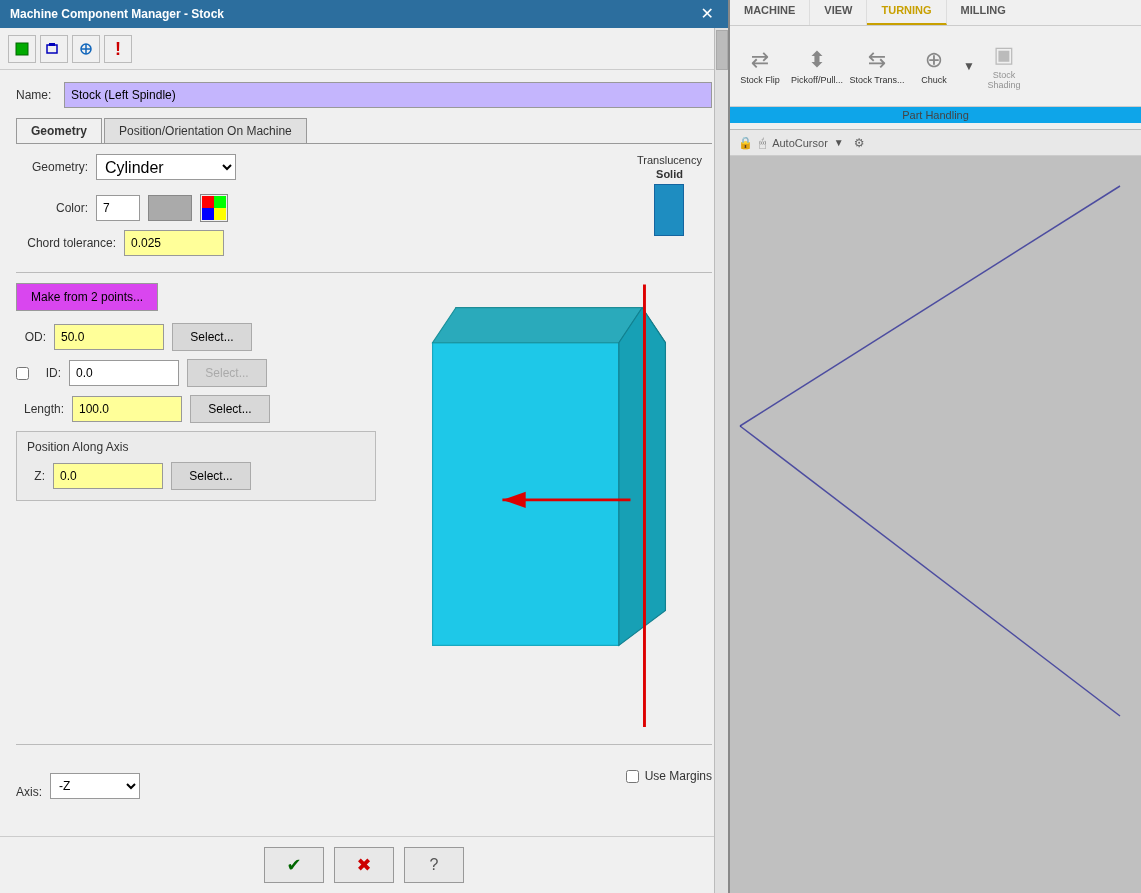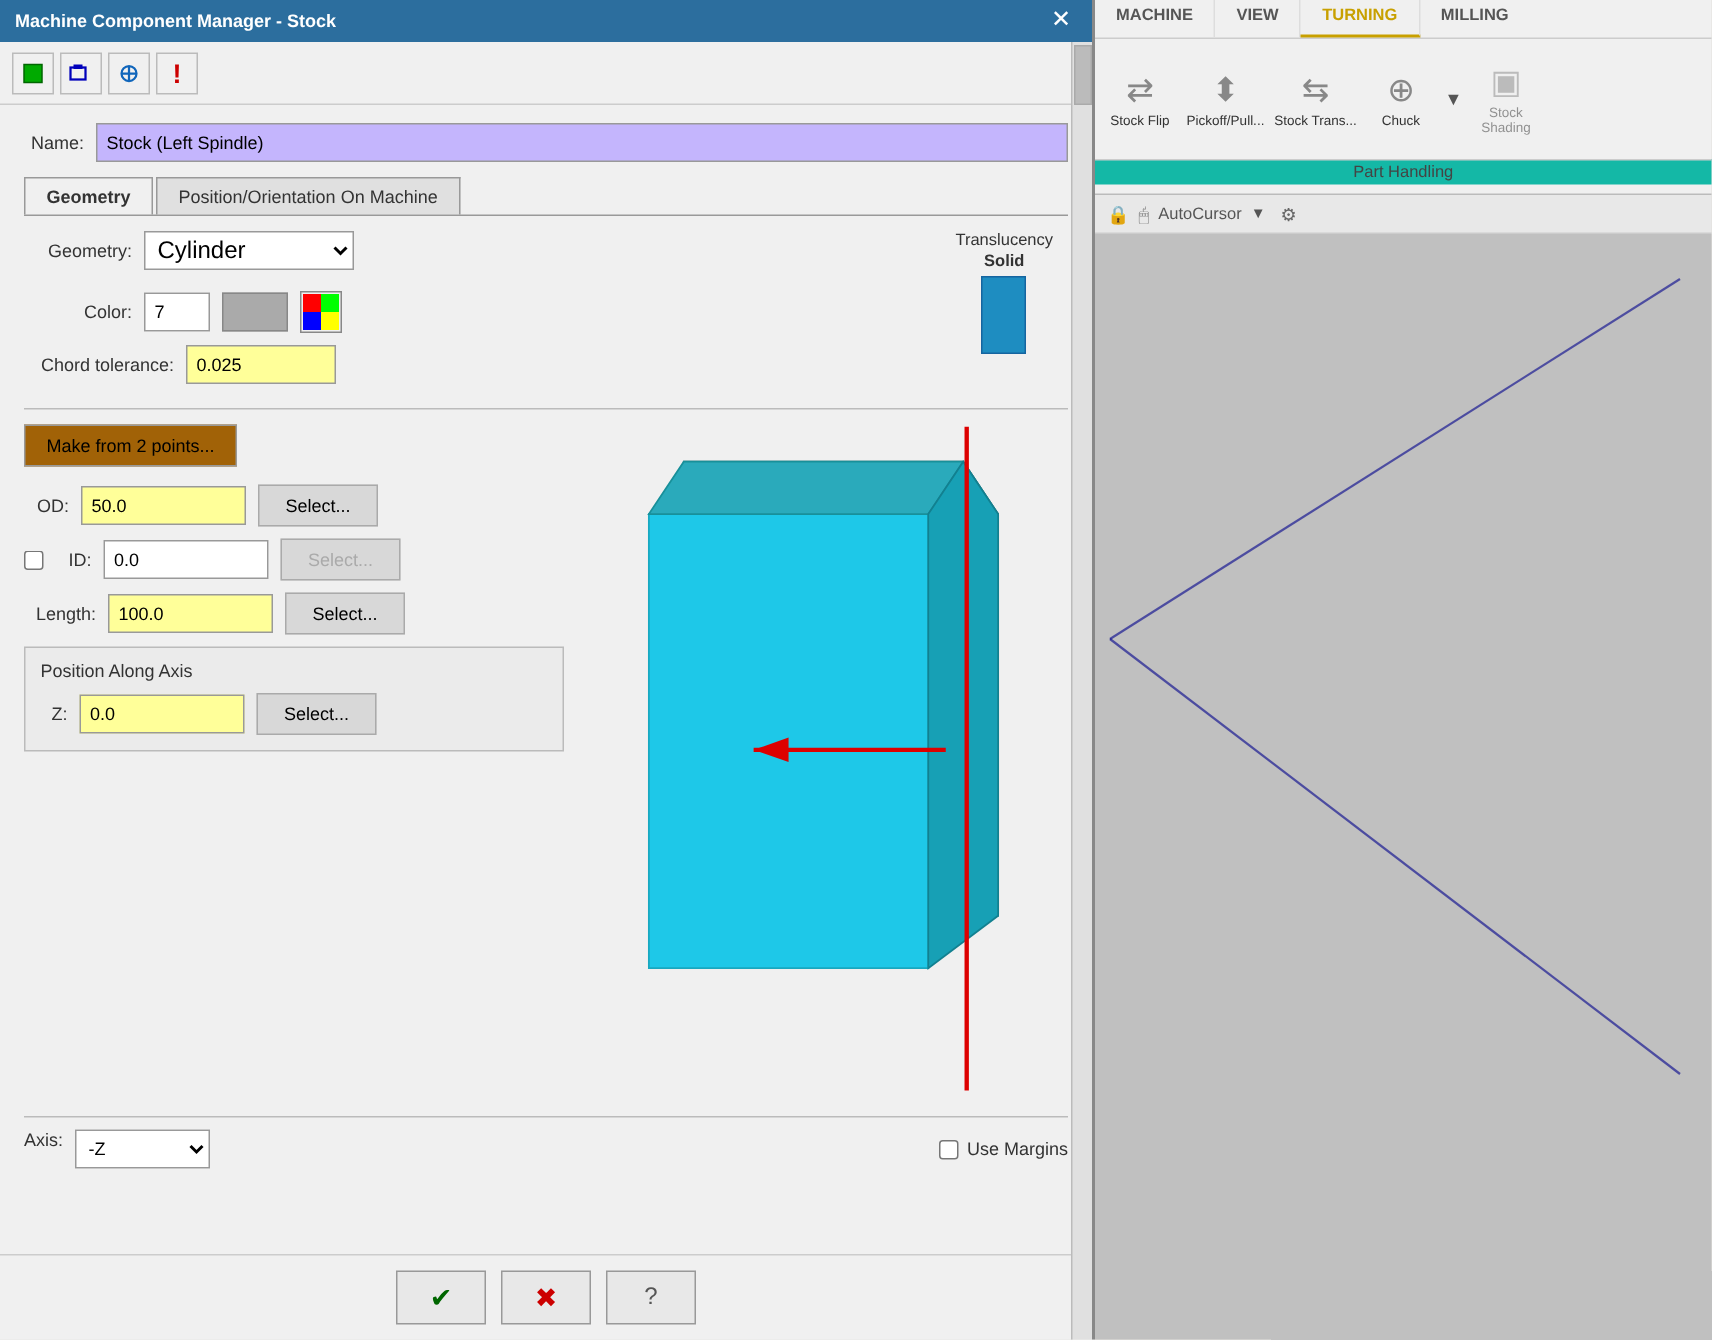--- a/index.html
+++ b/index.html
@@ -38,21 +38,21 @@
       <div style="font-size:9px; text-align:center; color:#333;">Chuck</div>
     </div>
 
     <div style="width:14px; height:68px; display:flex; align-items:center; justify-content:center; cursor:pointer; color:#555;">▼</div>
 
     <div style="width:52px; height:68px; display:flex; flex-direction:column; align-items:center; justify-content:center; cursor:pointer; background:#f0f0f0; border:1px solid transparent; gap:2px; opacity:0.5;">
       <div style="font-size:22px; color:#888;">▣</div>
       <div style="font-size:9px; text-align:center; color:#333;">Stock Shading</div>
     </div>
   </div>
-  <div style="background:#14b8a6; border-top:1px solid #ccc; text-align:center; padding:2px; font-size:11px; color:#444;">Part Handling</div>
+  <div style="background:#0ea5e9; border-top:1px solid #ccc; text-align:center; padding:2px; font-size:11px; color:#444;">Part Handling</div>
 </div>
 
 <div style="position:absolute; top:130px; left:730px; right:0; height:26px; background:#e8e8e8; border-bottom:1px solid #ccc; z-index:10; display:flex; align-items:center; padding:0 8px; gap:6px;">
   <div style="font-size:12px; color:#666;">🔒</div>
   <div style="font-size:12px; color:#666;">🖱</div>
   <div style="font-size:11px; color:#555;">AutoCursor</div>
   <div style="font-size:10px; color:#555;">▼</div>
   <div style="font-size:12px; color:#666; cursor:pointer; margin-left:4px;">⚙</div>
 </div>
 
@@ -89,21 +89,21 @@
           <line x1="8" y1="3" x2="8" y2="13" stroke="#1166bb" stroke-width="1.5"></line>
           <line x1="3" y1="8" x2="13" y2="8" stroke="#1166bb" stroke-width="1.5"></line>
         </svg>
     </div>
     <div style="width:28px; height:28px; display:flex; align-items:center; justify-content:center; background:#f0f0f0; border:1px solid #bbb; cursor:pointer;">
       <span style="font-size:18px; color:#cc0000; font-weight:bold; line-height:1;">!</span>
     </div>
   </div>
 
   <div style="display:flex; align-items:center; padding:12px 16px 6px 16px; gap:8px; flex-shrink:0;">
-    <label style="font-size:12px; color:#333; min-width:40px;text-align:right;">Name:</label>
+    <label style="font-size:12px; color:#333; min-width:40px;">Name:</label>
     <input type="text" style="flex: 1 1 0%; height: 26px; border: 1px solid rgb(153, 153, 153); padding: 2px 6px; font-size: 12px; background: #c4b5fd;" value="Stock (Left Spindle)">
   </div>
 
   <div style="display:flex; padding:0 16px; flex-shrink:0;">
     <div style="padding:5px 14px; font-size:12px; cursor:pointer; border:1px solid #999; border-bottom:none; margin-right:2px; background:#f0f0f0; color:#333; margin-top:4px; font-weight:600;">Geometry</div>
     <div style="padding:5px 14px; font-size:12px; cursor:pointer; border:1px solid #999; border-bottom:none; margin-right:2px; background:#e0e0e0; color:#333; margin-top:4px;">Position/Orientation On Machine</div>
   </div>
   <div style="border-top:1px solid #999; margin:0 16px; flex-shrink:0;"></div>
 
   <div style="flex:1; padding:10px 16px; position:relative; overflow:hidden;">
@@ -144,21 +144,21 @@
       </div>
     </div>
 
     <hr style="border:none; border-top:1px solid #bbb; margin:8px 0 10px 0;">
 
     <div style="display:flex; gap:10px;">
 
       <div style="min-width:360px;">
 
         <div style="margin-bottom:12px;">
-          <button style="padding:4px 14px; height:28px; border:1px solid #999; background:#a16207; font-size:12px; cursor:pointer;">Make from 2 points...</button>
+          <button style="padding:4px 14px; height:28px; border:1px solid #999; background:#d946ef; font-size:12px; cursor:pointer;">Make from 2 points...</button>
         </div>
 
         <div style="display:flex; align-items:center; gap:8px; margin-bottom:8px;">
           <label style="font-size:12px; color:#333; min-width:30px; text-align:right;">OD:</label>
           <input type="text" style="width: 110px; height: 26px; border: 1px solid rgb(153, 153, 153); padding: 2px 6px; font-size: 12px; background: rgb(255, 255, 153);" value="50.0">
           <button style="padding:4px 14px; height:28px; border:1px solid #aaa; background:#d8d8d8; font-size:12px; cursor:pointer; min-width:80px;">Select...</button>
         </div>
 
         <div style="display:flex; align-items:center; gap:8px; margin-bottom:8px;">
           <input type="checkbox" style="margin: 0px;">
@@ -197,21 +197,21 @@
 
           <line x1="222" y1="0" x2="222" y2="380" stroke="#dd0000" stroke-width="2.5"></line>
 
           <line x1="100" y1="185" x2="210" y2="185" stroke="#dd0000" stroke-width="2.5"></line>
           <polygon points="100,185 120,178 120,192" fill="#dd0000"></polygon>
         </svg>
       </div>
     </div>
 
     <div style="display:flex; align-items:center; justify-content:space-between; margin-top:16px; padding-top:8px; border-top:1px solid #bbb;">
-      <div style="display:flex; align-items:flex-start; gap:8px;">
+      <div style="display:flex; align-items:flex-end; gap:8px;margin-top:20px;">
         <label style="font-size:12px; color:#333;">Axis:</label>
         <select style="height:26px; border:1px solid #999; padding:2px 4px; font-size:12px; background:white; min-width:90px;">
           <option>-Z</option>
           <option>+Z</option>
           <option>-X</option>
           <option>+X</option>
         </select>
       </div>
       <div style="display:flex; align-items:center; gap:6px;">
         <input type="checkbox" style="margin: 0px;">

